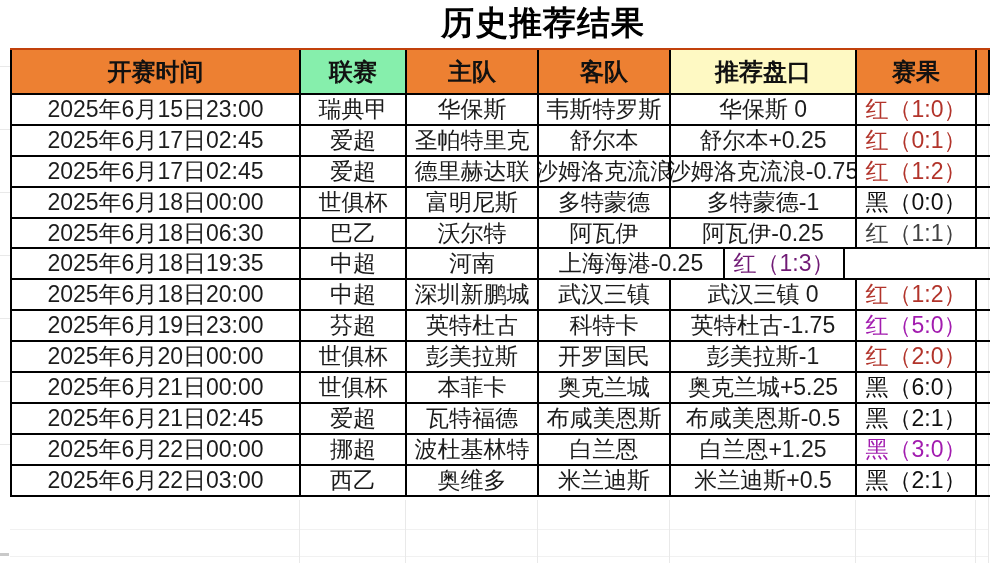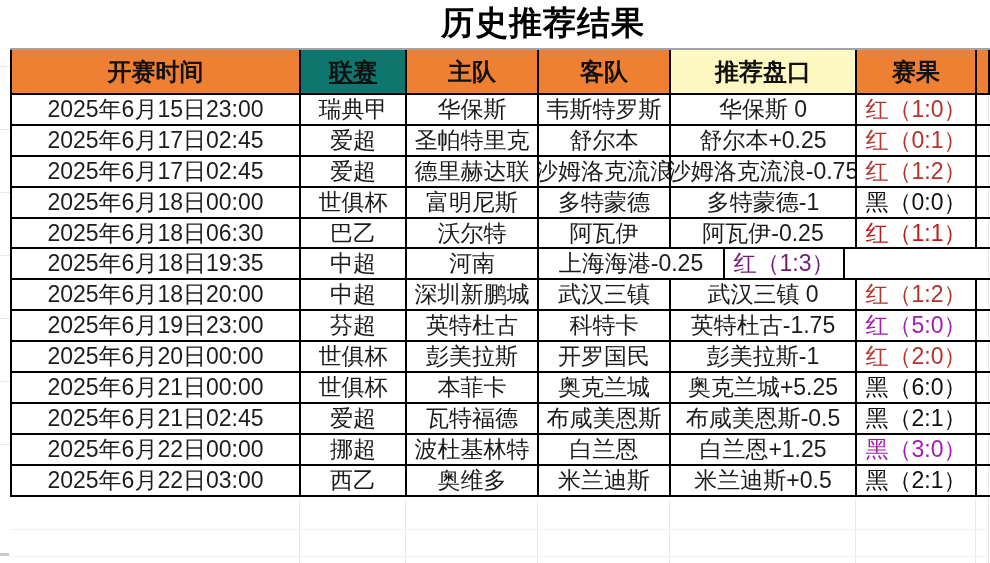--- a/index.html
+++ b/index.html
@@ -8,21 +8,21 @@
     background:#ffffff;
     font-family:"Liberation Sans",sans-serif;
     color:#1c1c1c;
   }
   .title{
     position:absolute;left:0;top:0;width:990px;height:46px;
     display:flex;align-items:center;justify-content:center;
     font-size:33px;font-weight:900;color:#000;letter-spacing:1px;padding-left:48px;
   }
   .tbl{position:absolute;left:10px;top:48px;}
-  .hdr{display:flex;border-top:2px solid #a3a3a3;border-bottom:2px solid #000;}
+  .hdr{display:flex;border-top:2px solid #c2410c;border-bottom:2px solid #000;}
   .hcell{
     height:43px;box-sizing:content-box;
     display:flex;align-items:center;justify-content:center;
     font-size:24px;font-weight:700;color:#111;
     border-left:2px solid #000;white-space:nowrap;overflow:hidden;
   }
   .hcell.last{border-right:2px solid #000;}
   .row{display:flex;border-bottom:2px solid #000;}
   .cell{
     height:28.9px;box-sizing:content-box;
@@ -64,21 +64,21 @@
 <div class="gridline" style="left:537px;top:500px;width:1px;height:63px;"></div>
 <div class="gridline" style="left:669px;top:500px;width:1px;height:63px;"></div>
 <div class="gridline" style="left:855px;top:500px;width:1px;height:63px;"></div>
 <div class="gridline" style="left:975px;top:500px;width:1px;height:63px;"></div>
 
 <div class="title">历史推荐结果</div>
 
 <div class="tbl">
   <div class="hdr" id="hdr">
       <div class="hcell w1" style="background: rgb(237, 128, 50);">开赛时间</div>
-      <div class="hcell w2" style="background: #0f766e; text-decoration: underline;">联赛</div>
+      <div class="hcell w2" style="background: #86efac;">联赛</div>
       <div class="hcell w3" style="background: rgb(237, 128, 50);">主队</div>
       <div class="hcell w4" style="background: rgb(237, 128, 50);">客队</div>
       <div class="hcell w5" style="background: #fef9c3;">推荐盘口</div>
       <div class="hcell w6" style="background: rgb(237, 128, 50);">赛果</div>
       <div class="hcell ws last" style="background: rgb(237, 128, 50);"></div>
     </div>
   <div id="rows">
       <div class="row">
         <div class="cell w1">2025年6月15日23:00</div>
         <div class="cell w2">瑞典甲</div>
@@ -110,21 +110,21 @@
         <div class="cell w4">多特蒙德</div>
         <div class="cell w5">多特蒙德-1</div>
         <div class="cell w6 last" style="color: rgb(17, 17, 17);">黑（0:0）</div>
       </div>
       <div class="row">
         <div class="cell w1">2025年6月18日06:30</div>
         <div class="cell w2">巴乙</div>
         <div class="cell w3">沃尔特</div>
         <div class="cell w4">阿瓦伊</div>
         <div class="cell w5">阿瓦伊-0.25</div>
-        <div class="cell w6 last" style="color: #b91c1c;">红（1:1）</div>
+        <div class="cell w6 last" style="color: #404040;">红（1:1）</div>
       </div>
       <div class="row">
         <div class="cell w1">2025年6月18日19:35</div>
         <div class="cell w2">中超</div>
         <div class="cell w3">河南</div>
         <div class="cell w5">上海海港-0.25</div>
         <div class="cell w6 last" style="color: #701a75;">红（1:3）</div>
       </div>
       <div class="row">
         <div class="cell w1">2025年6月18日20:00</div>

